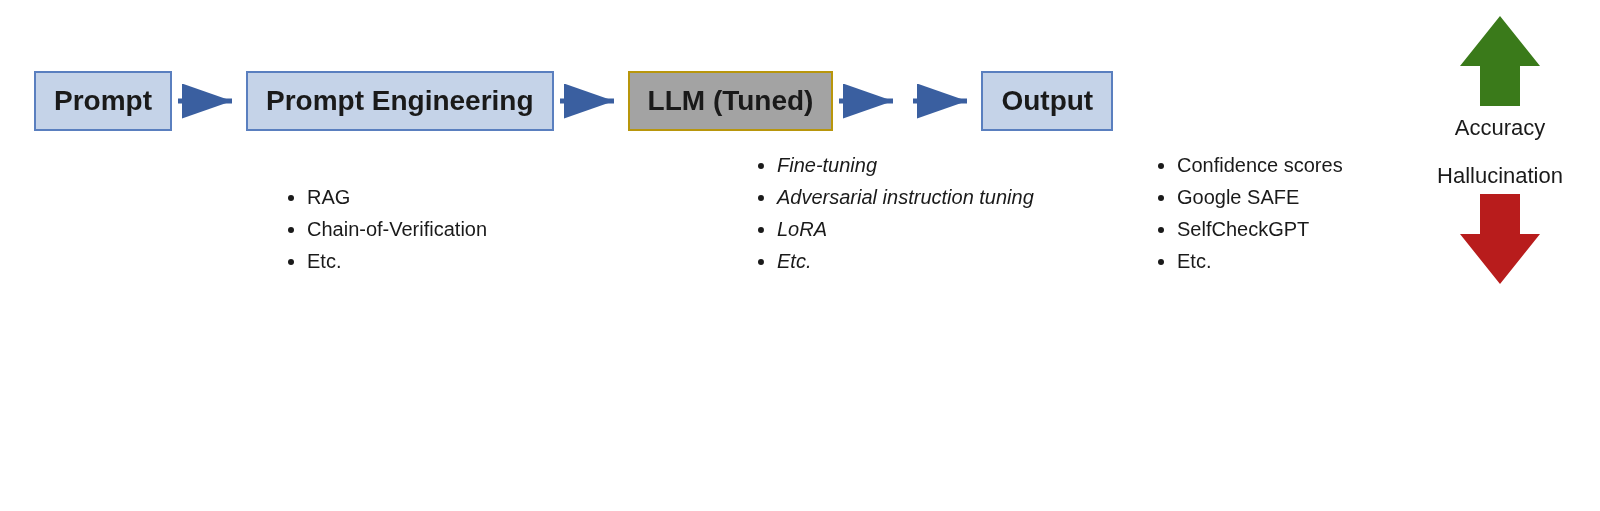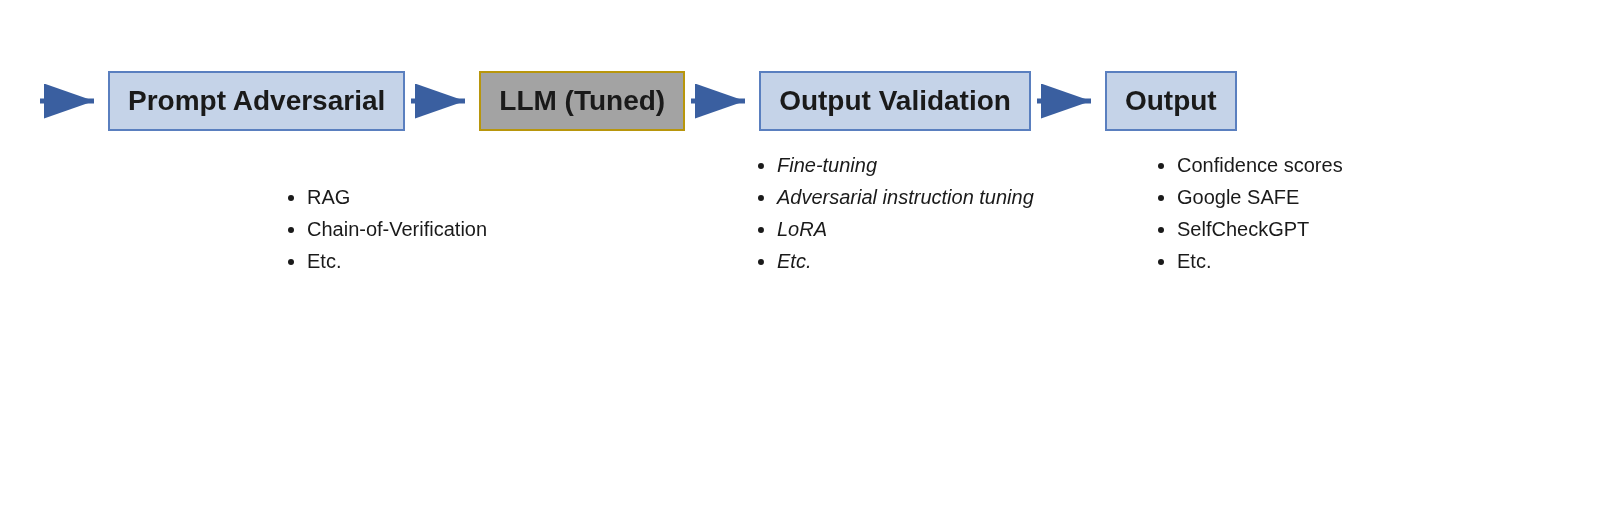--- a/index.html
+++ b/index.html
@@ -99,37 +99,52 @@
       color: #1a1a1a;
       margin-top: 4px;
       font-weight: 400;
     }
   </style>
 </head>
 <body>
 
 <div class="diagram-container">
 
+  <div class="side-panel">
+
+    <svg class="up-arrow-svg" width="90" height="100" viewBox="0 0 90 100">
+      <polygon points="45,5 85,55 65,55 65,95 25,95 25,55 5,55" fill="#3a7a1a"></polygon>
+    </svg>
+    <span class="accuracy-label">Accuracy</span>
+    <span class="hallucination-label">Hallucination</span>
+
+    <svg width="90" height="100" viewBox="0 0 90 100">
+      <polygon points="45,95 85,45 65,45 65,5 25,5 25,45 5,45" fill="#b81c1c"></polygon>
+    </svg>
+  </div>
 
   <div class="flow-row">
 
+    <div class="flow-box">
+      <span>Prompt</span>
+    </div>
 
     <div class="flow-arrow">
       <svg width="70" height="50" viewBox="0 0 70 50">
         <defs>
           <marker id="ah1" markerWidth="10" markerHeight="7" refX="10" refY="3.5" orient="auto">
             <polygon points="0 0, 10 3.5, 0 7" fill="#3a5fa0"></polygon>
           </marker>
         </defs>
         <line x1="4" y1="25" x2="58" y2="25" stroke="#3a5fa0" stroke-width="5" marker-end="url(#ah1)"></line>
       </svg>
     </div>
 
     <div class="flow-box">
-      <span>Prompt Adversarial</span>
+      <span>Prompt Engineering</span>
     </div>
 
     <div class="flow-arrow">
       <svg width="70" height="50" viewBox="0 0 70 50">
         <defs>
           <marker id="ah2" markerWidth="10" markerHeight="7" refX="10" refY="3.5" orient="auto">
             <polygon points="0 0, 10 3.5, 0 7" fill="#3a5fa0"></polygon>
           </marker>
         </defs>
         <line x1="4" y1="25" x2="58" y2="25" stroke="#3a5fa0" stroke-width="5" marker-end="url(#ah2)"></line>
@@ -144,23 +159,20 @@
       <svg width="70" height="50" viewBox="0 0 70 50">
         <defs>
           <marker id="ah3" markerWidth="10" markerHeight="7" refX="10" refY="3.5" orient="auto">
             <polygon points="0 0, 10 3.5, 0 7" fill="#3a5fa0"></polygon>
           </marker>
         </defs>
         <line x1="4" y1="25" x2="58" y2="25" stroke="#3a5fa0" stroke-width="5" marker-end="url(#ah3)"></line>
       </svg>
     </div>
 
-    <div class="flow-box">
-      <span>Output Validation</span>
-    </div>
 
     <div class="flow-arrow">
       <svg width="70" height="50" viewBox="0 0 70 50">
         <defs>
           <marker id="ah4" markerWidth="10" markerHeight="7" refX="10" refY="3.5" orient="auto">
             <polygon points="0 0, 10 3.5, 0 7" fill="#3a5fa0"></polygon>
           </marker>
         </defs>
         <line x1="4" y1="25" x2="58" y2="25" stroke="#3a5fa0" stroke-width="5" marker-end="url(#ah4)"></line>
       </svg>

